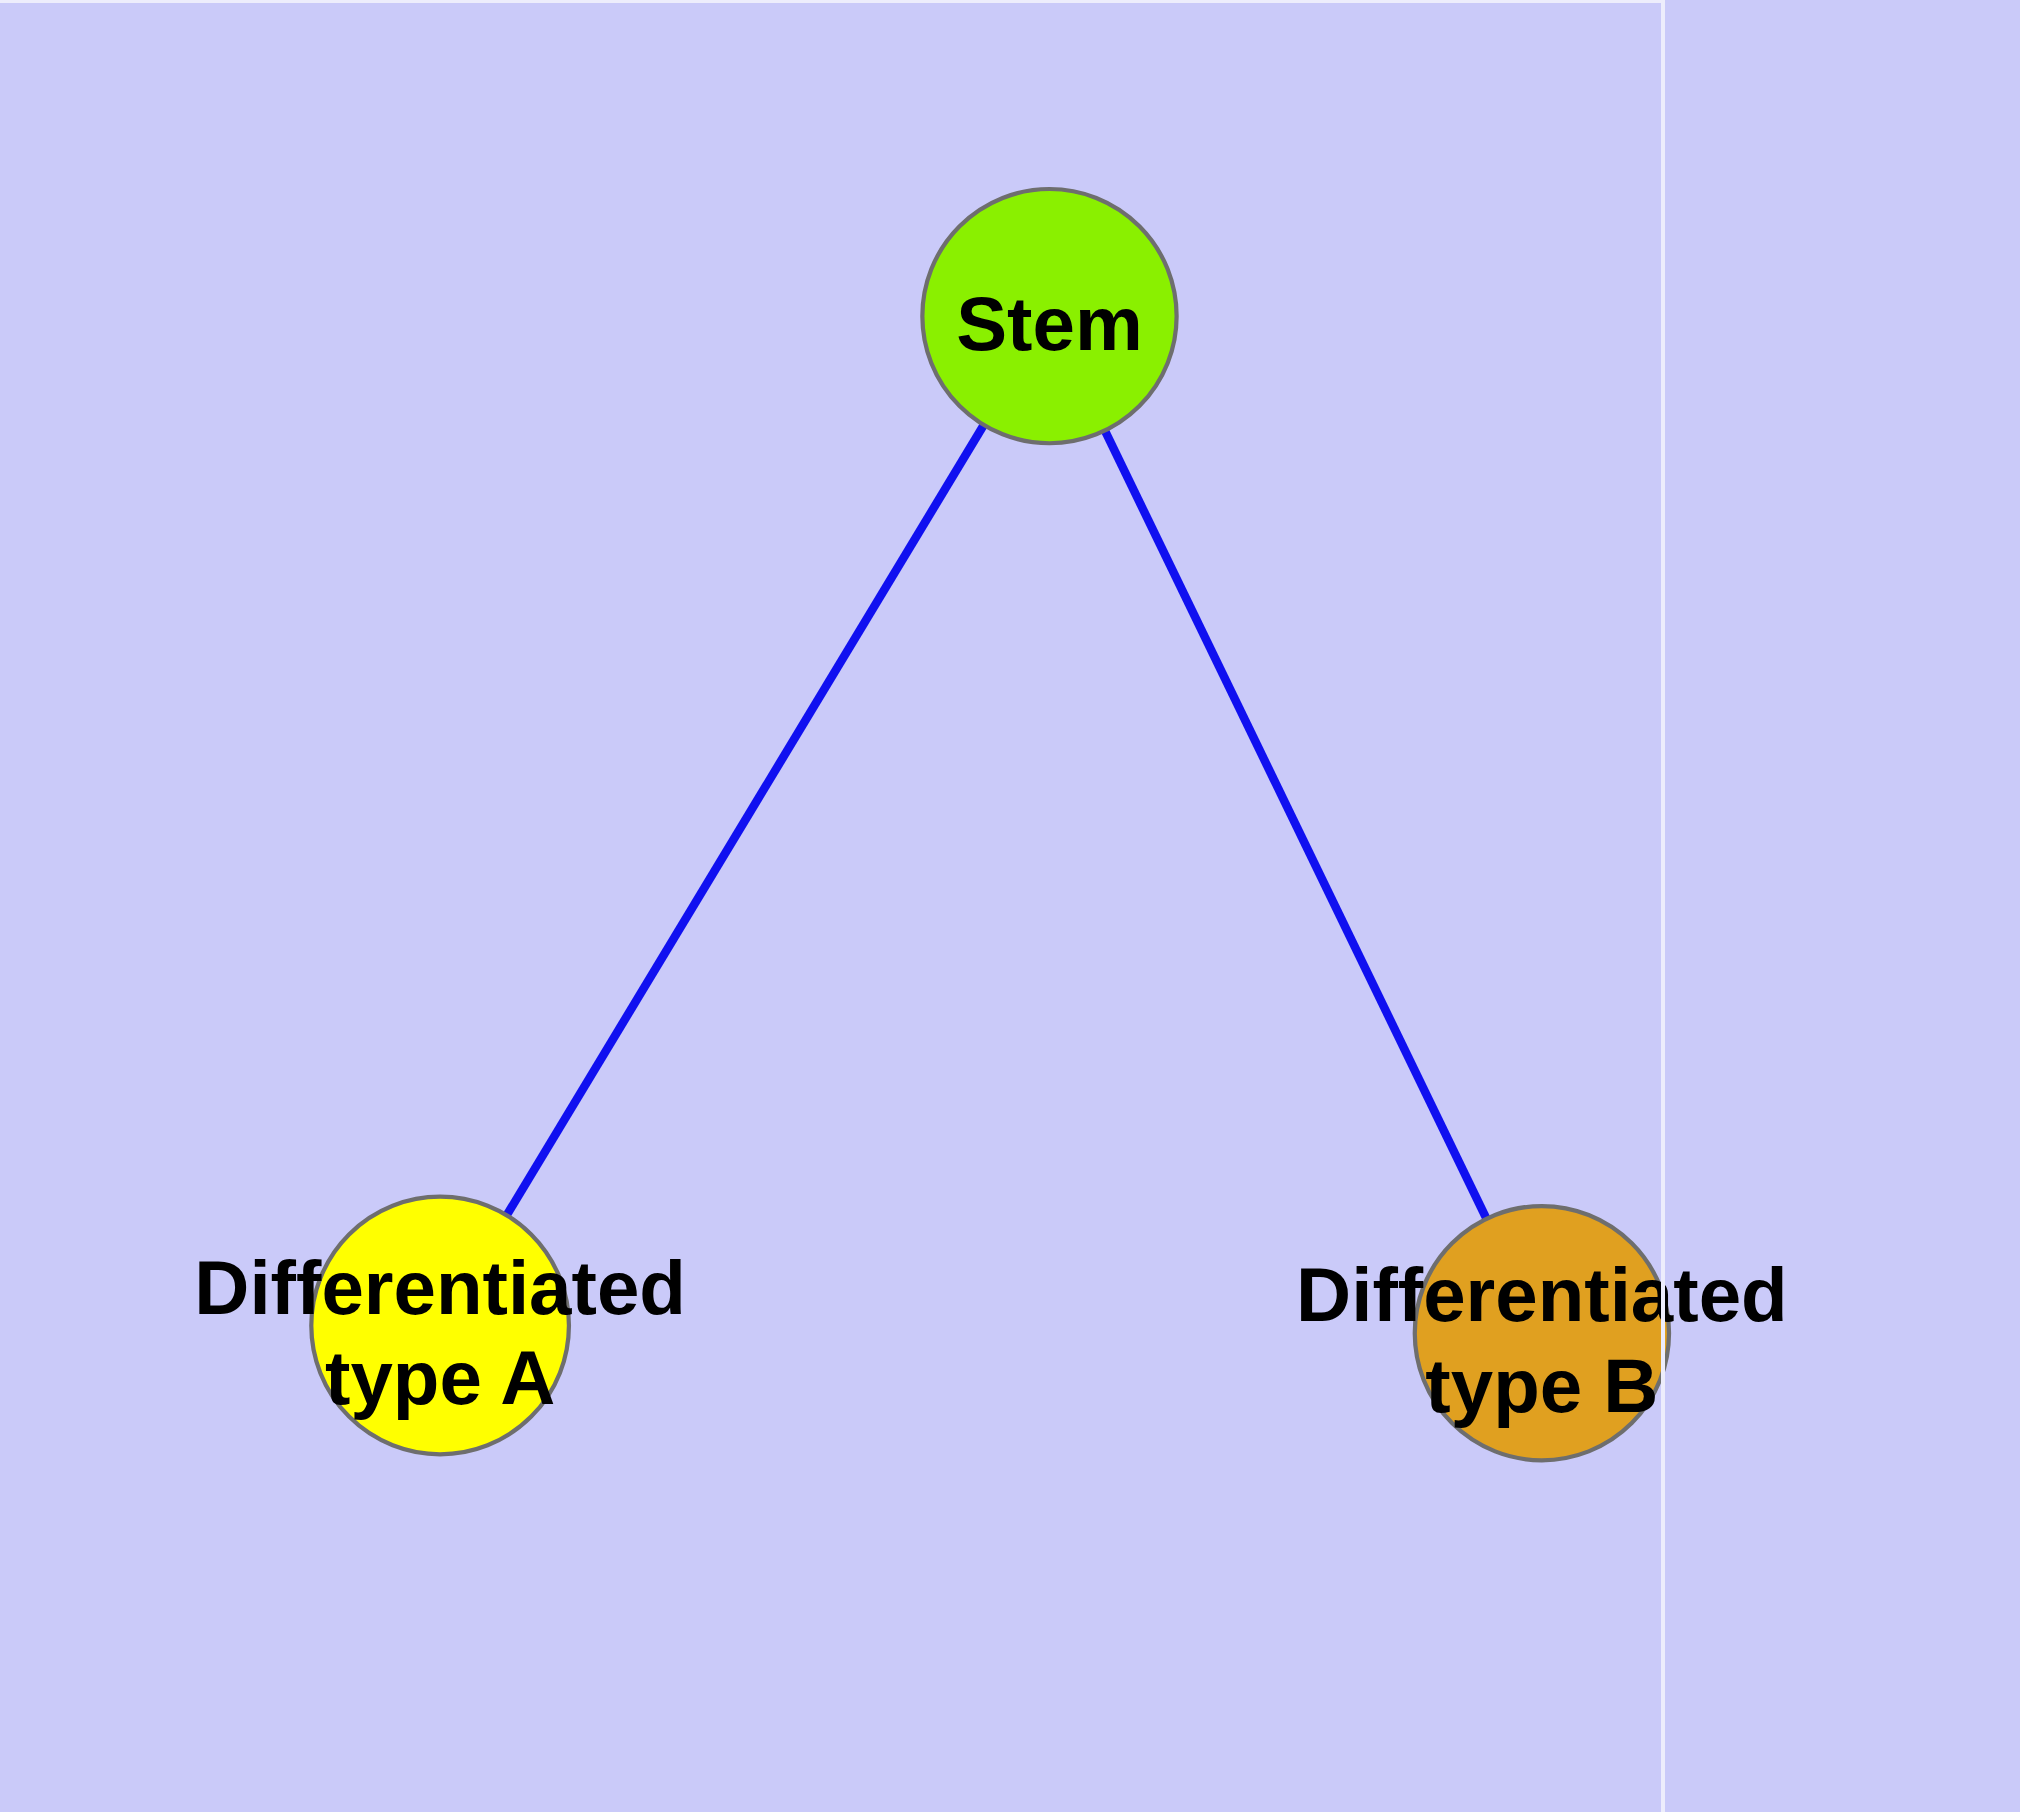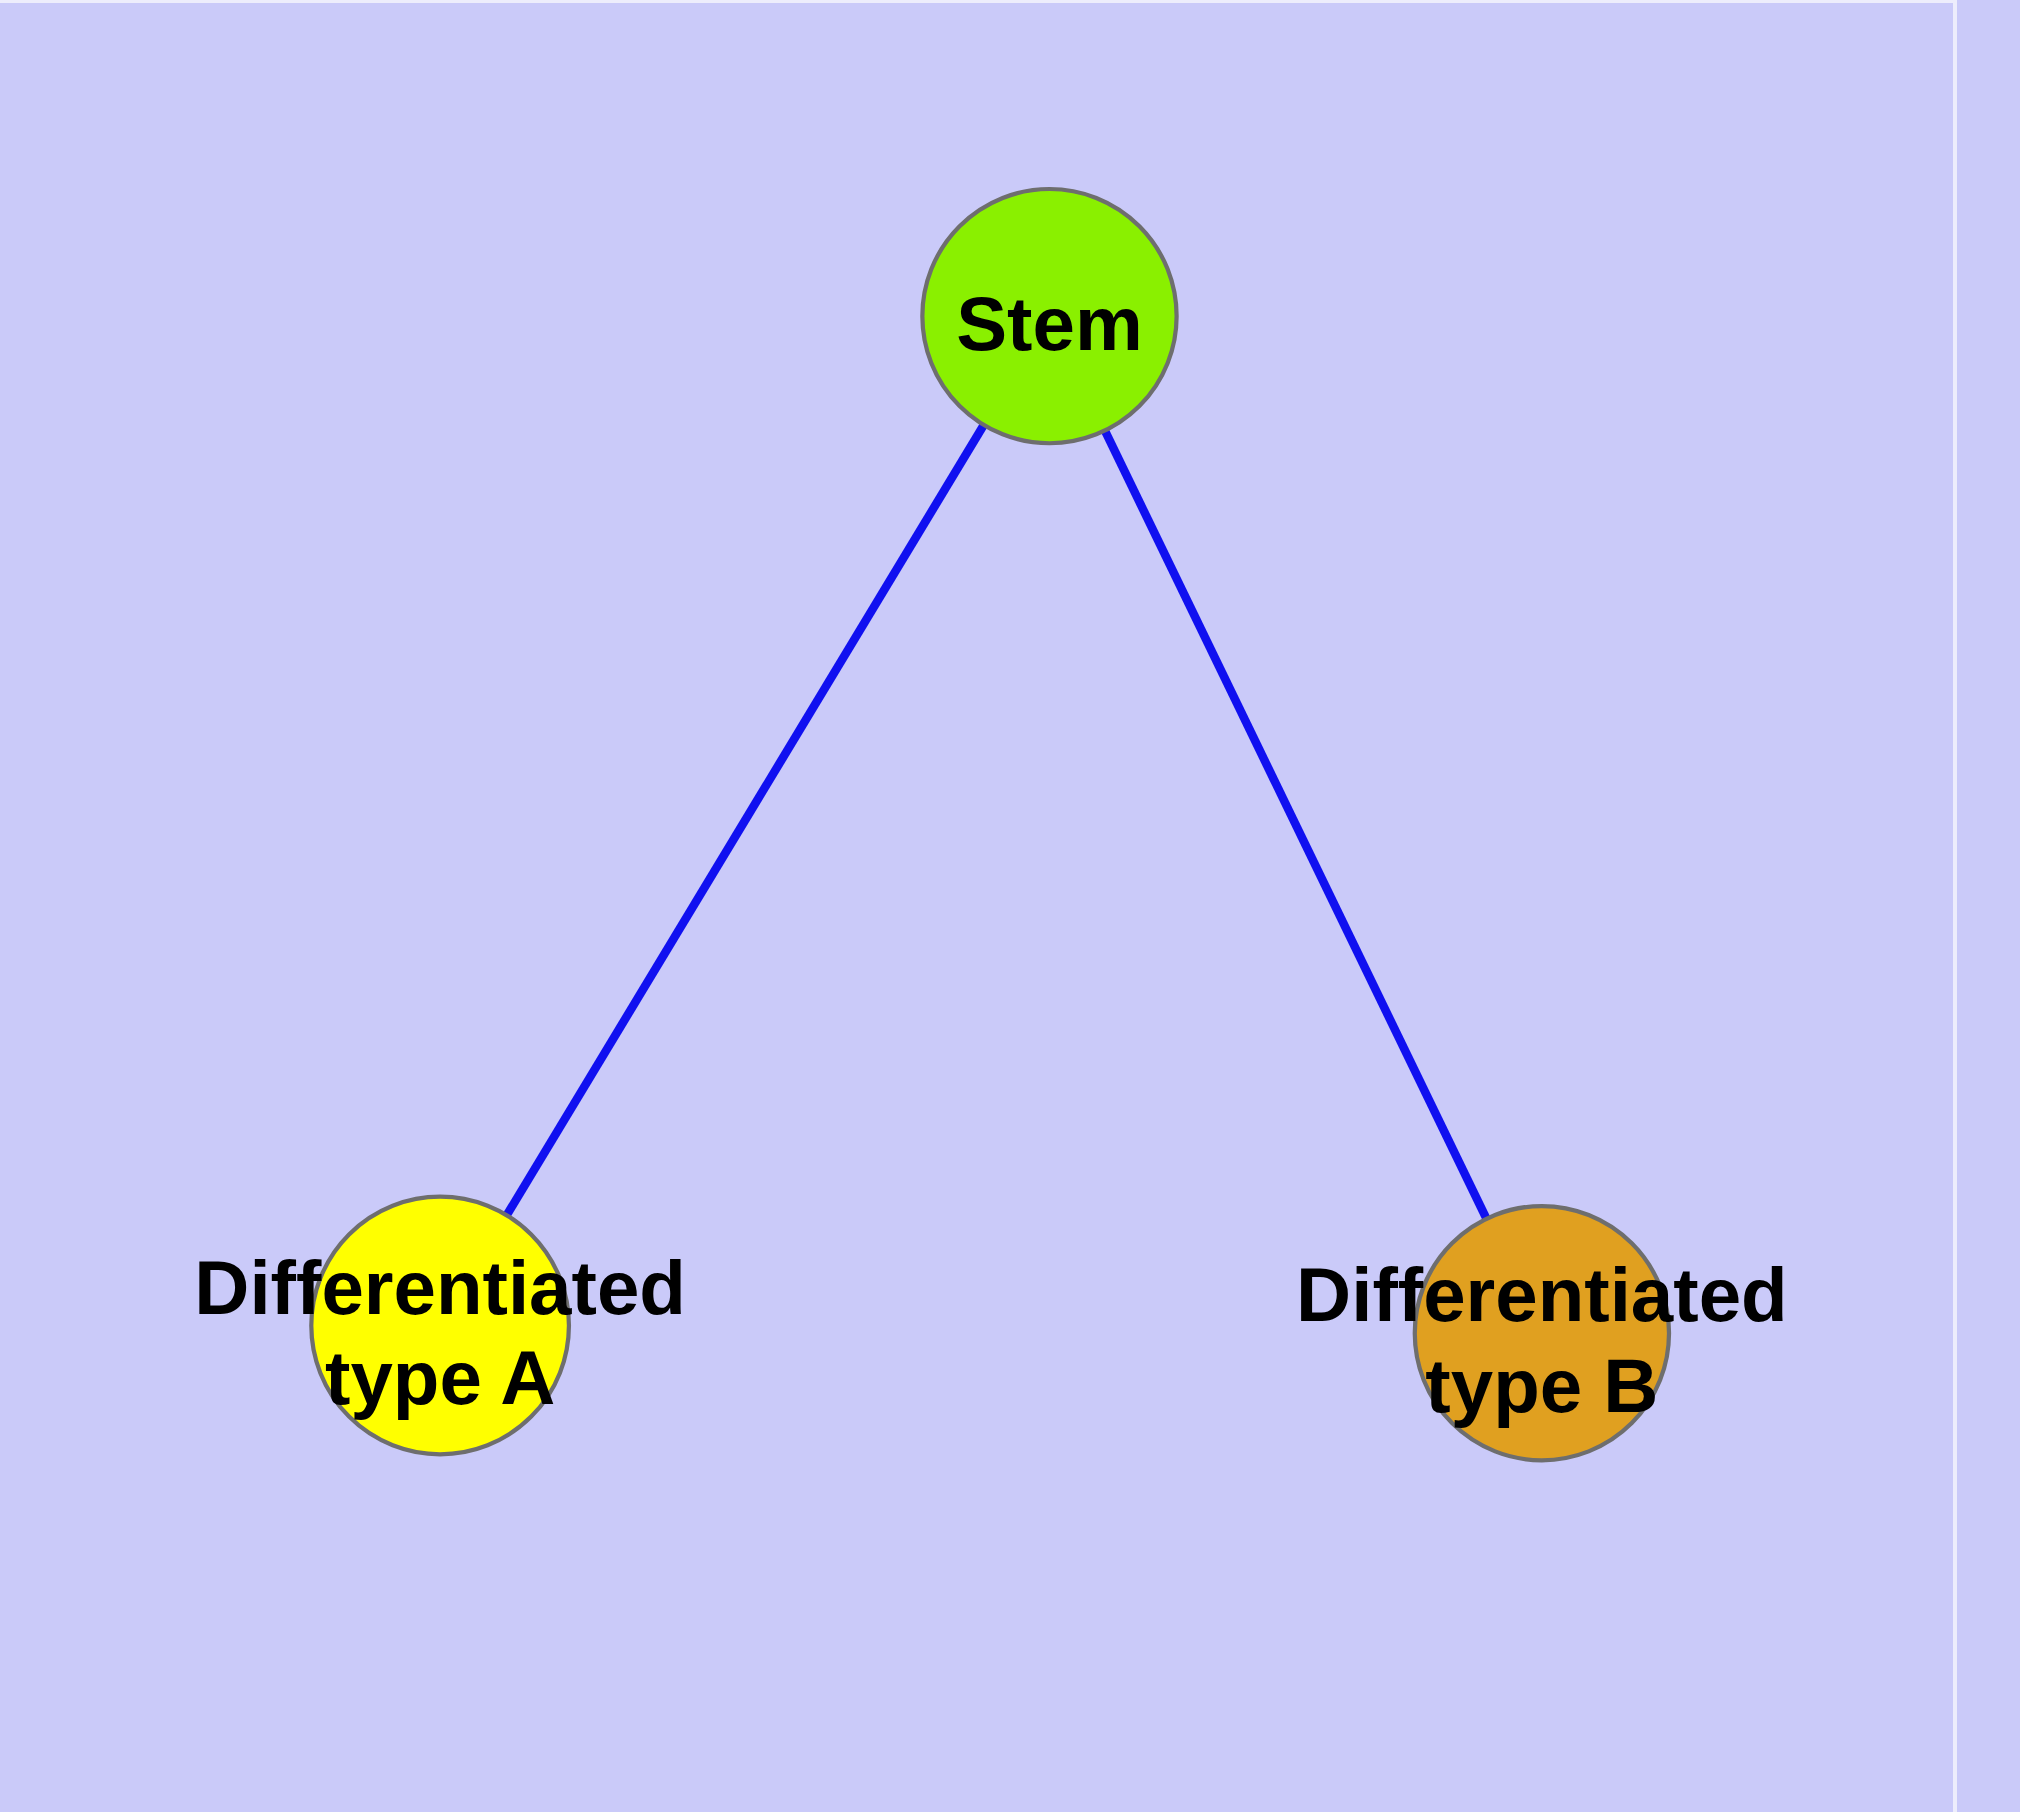--- a/index.html
+++ b/index.html
@@ -6,21 +6,21 @@
     margin: 0;
     padding: 0;
     width: 2021px;
     height: 1812px;
     background: #CACAF9;
     overflow: hidden;
     font-family: "Liberation Sans", sans-serif;
   }
   .canvas-wrap {
     position: relative;
-    width: 1957px;
+    width: 1665px;
     height: 1812px;
     text-decoration: underline;
   }
   svg.diagram {
     display: block;
     position: absolute;
     top: 0;
     left: 0;
   }
   .edge {

